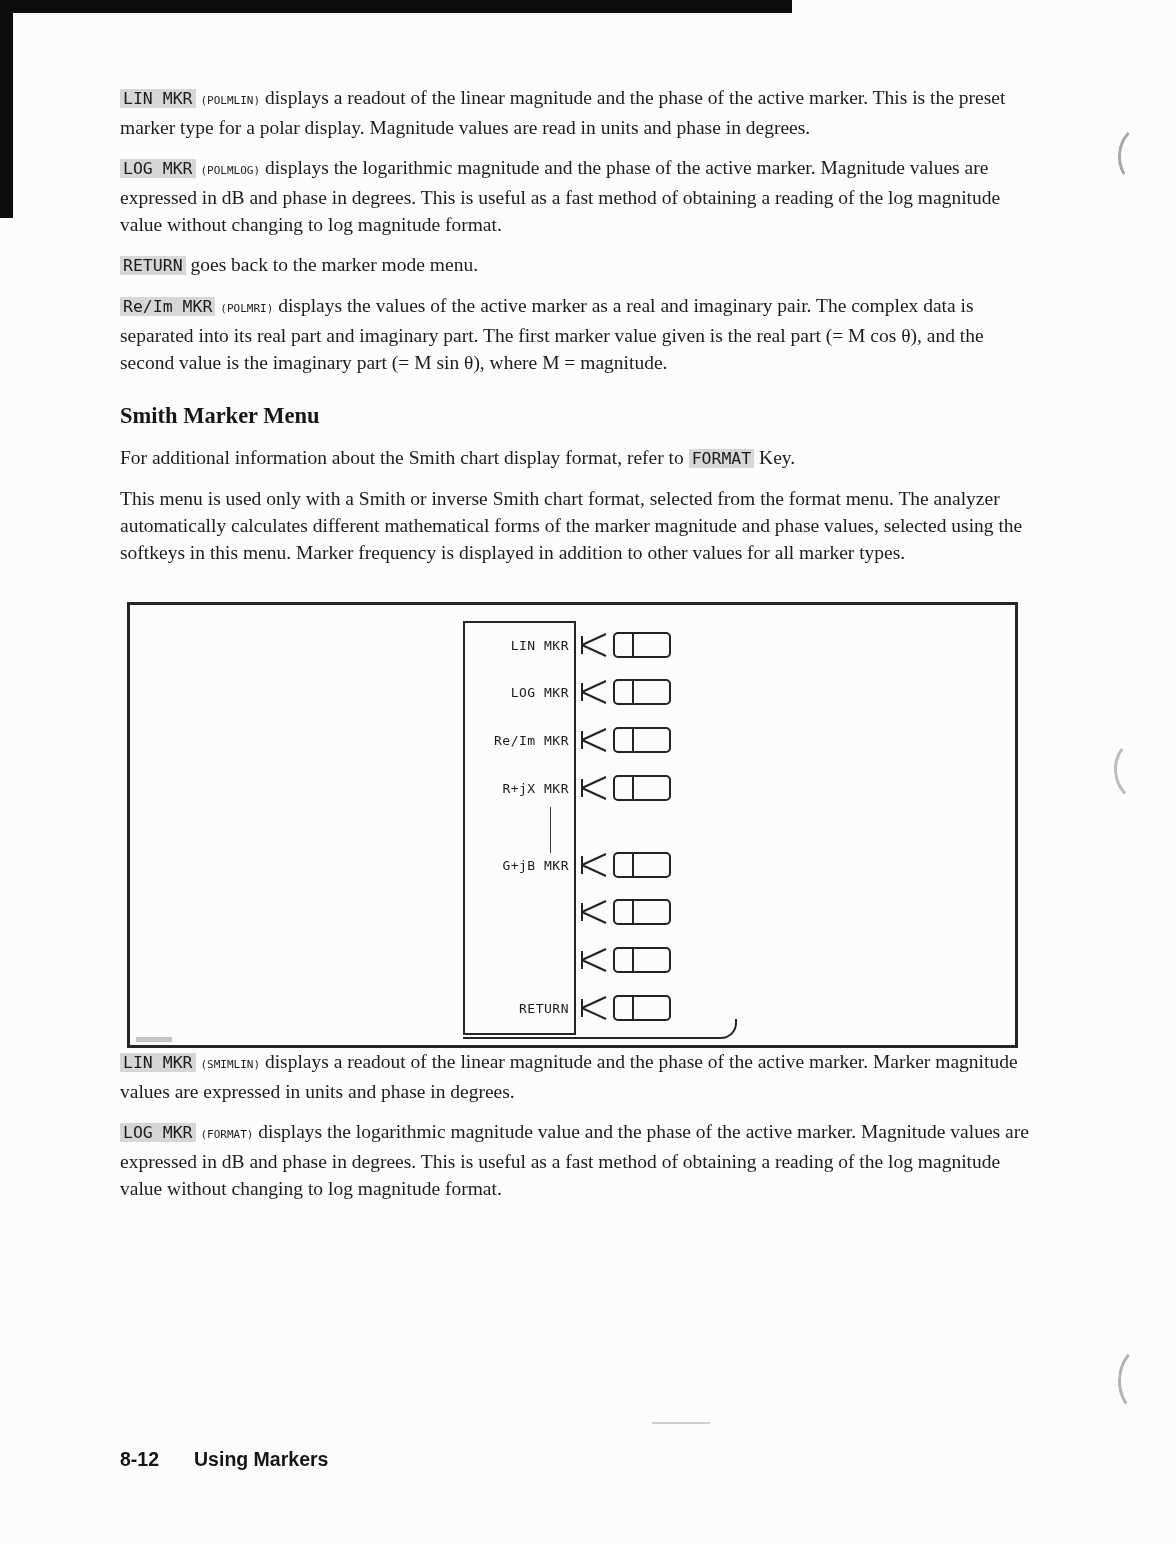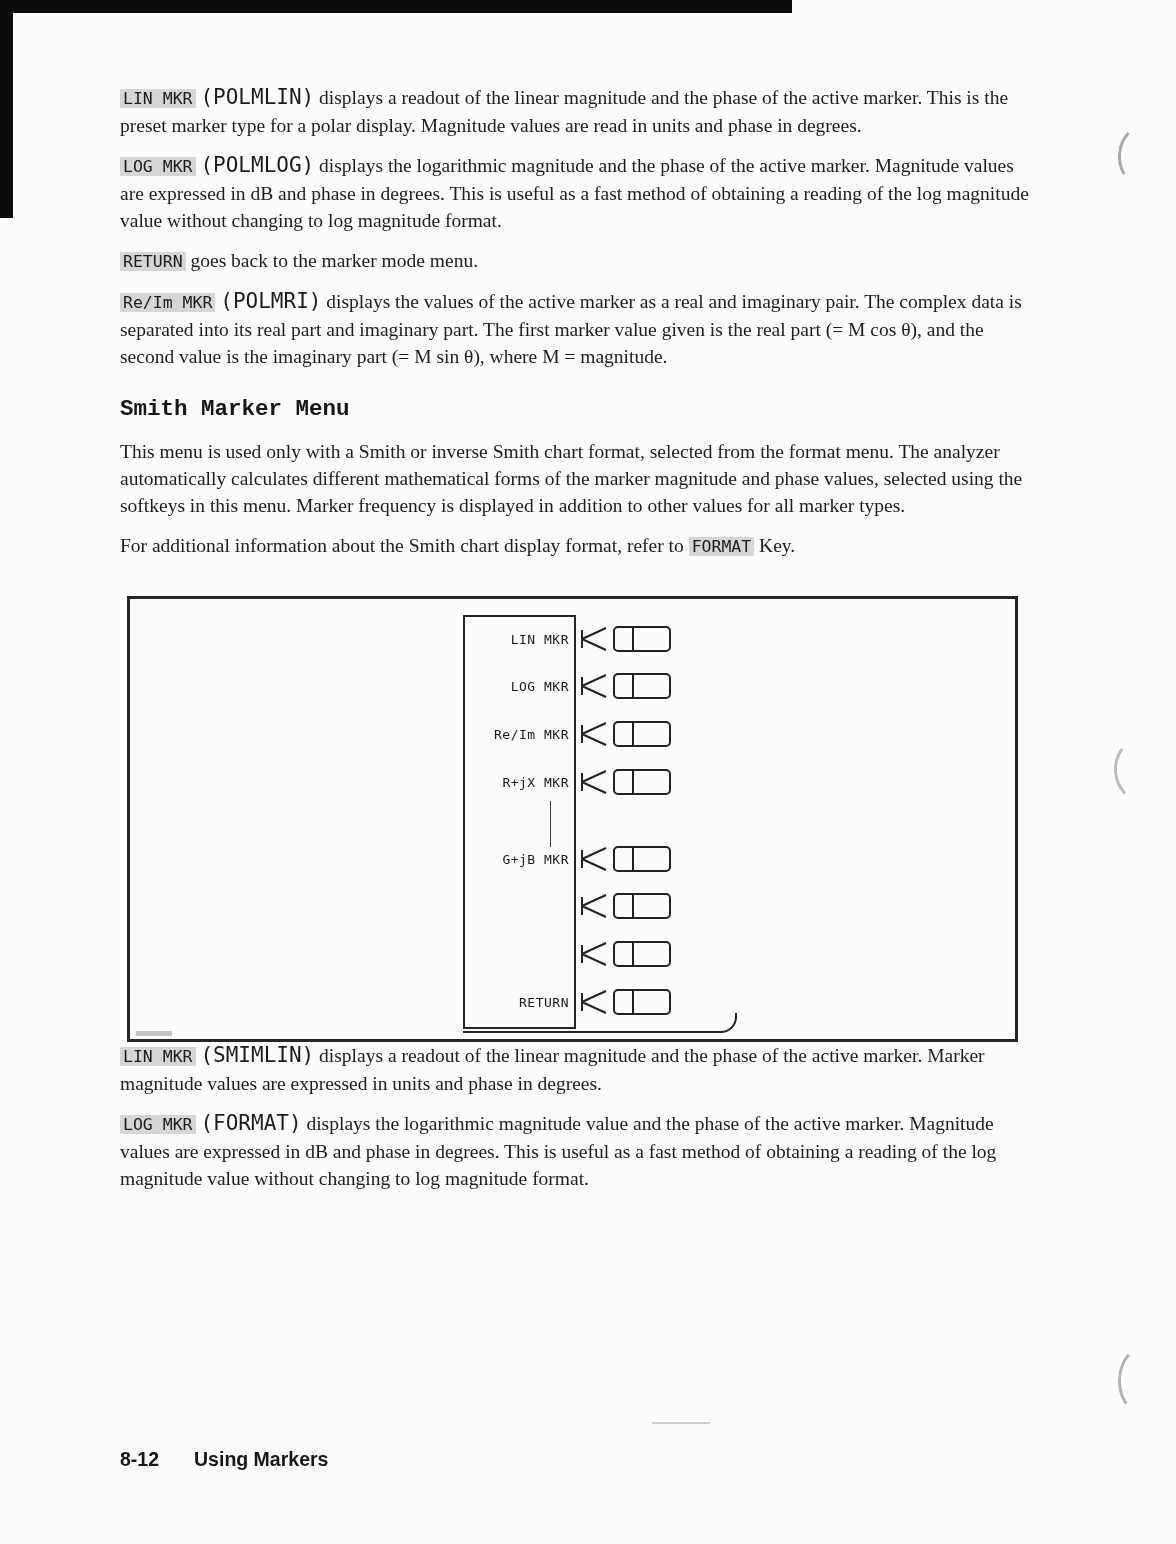--- a/index.html
+++ b/index.html
@@ -16,27 +16,27 @@
   .arc1 { left:1118px; top:126px; width:38px; height:52px; border-left-color:#a8a8a8; transform:rotate(6deg); }
   .arc2 { left:1114px; top:738px; width:48px; height:58px; border-left-color:#bdbdbd; transform:rotate(-4deg); }
   .arc3 { left:1118px; top:1346px; width:44px; height:62px; border-left-color:#b3b3b3; transform:rotate(3deg); }
   .smudge { position:absolute; left:652px; top:1422px; width:58px; height:2px; background:#cfcfcd; }
 
   .content {
     position:absolute; left:120px; top:84px; width:912px;
     font-size:19.5px; line-height:27px;
   }
   p.bodyp { margin:0 0 13px 0; }
-  .mono { font-family:"DejaVu Sans Mono", monospace; font-size:21px;text-align:right; }
+  .mono { font-family:"DejaVu Sans Mono", monospace; font-size:11px;text-align:right; }
   .softkey {
     font-family:"DejaVu Sans Mono", monospace; font-size:16.5px;
     background:#d6d6d4; padding:0 3px; white-space:nowrap;
   }
   h2.section {
-    font-family:Liberation Mono, monospace; font-weight:bold;
+    font-family:Liberation Serif, serif; font-weight:bold;
     font-size:22.5px; margin:26px 0 15px 0; color:#161616;
   }
 
   
   .figure {
     position:relative; width:891px; height:446px; margin:36px 0 0 7px;
     border:3px solid #262626; background:#fcfcfb; box-sizing:border-box;
   }
   .menu-panel {
     position:absolute; left:333px; top:16px; width:113px; height:414px;
@@ -97,23 +97,23 @@
     <p class="bodyp"><span class="softkey">LIN MKR</span> <span class="mono">(POLMLIN)</span><span> displays a readout of the linear magnitude and the phase of the active marker. This is the preset marker type for a polar display. Magnitude values are read in units and phase in degrees.</span></p>
 
     <p class="bodyp"><span class="softkey">LOG MKR</span> <span class="mono">(POLMLOG)</span><span> displays the logarithmic magnitude and the phase of the active marker. Magnitude values are expressed in dB and phase in degrees. This is useful as a fast method of obtaining a reading of the log magnitude value without changing to log magnitude format.</span></p>
 
     <p class="bodyp"><span class="softkey">RETURN</span><span> goes back to the marker mode menu.</span></p>
 
     <p class="bodyp"><span class="softkey">Re/Im MKR</span> <span class="mono">(POLMRI)</span><span> displays the values of the active marker as a real and imaginary pair. The complex data is separated into its real part and imaginary part. The first marker value given is the real part (= M cos θ), and the second value is the imaginary part (= M sin θ), where M = magnitude.</span></p>
 
     <h2 class="section">Smith Marker Menu</h2>
 
+    <p class="bodyp"><span>For additional information about the Smith chart display format, refer to </span><span class="softkey">FORMAT</span><span> Key.</span></p>
+
     <p class="bodyp"><span>This menu is used only with a Smith or inverse Smith chart format, selected from the format menu. The analyzer automatically calculates different mathematical forms of the marker magnitude and phase values, selected using the softkeys in this menu. Marker frequency is displayed in addition to other values for all marker types.</span></p>
-
-    <p class="bodyp"><span>For additional information about the Smith chart display format, refer to </span><span class="softkey">FORMAT</span><span> Key.</span></p>
 
     <div class="figure">
       <div class="menu-panel"></div>
       <div class="panel-base"></div>
       <div class="dash-line"></div>
       <div class="fig-mark"></div>
 
       <div class="sk-row r1">
         <span class="sk-label">LIN MKR</span>
         <svg class="bracket" width="36" height="28" viewBox="0 0 36 28">

